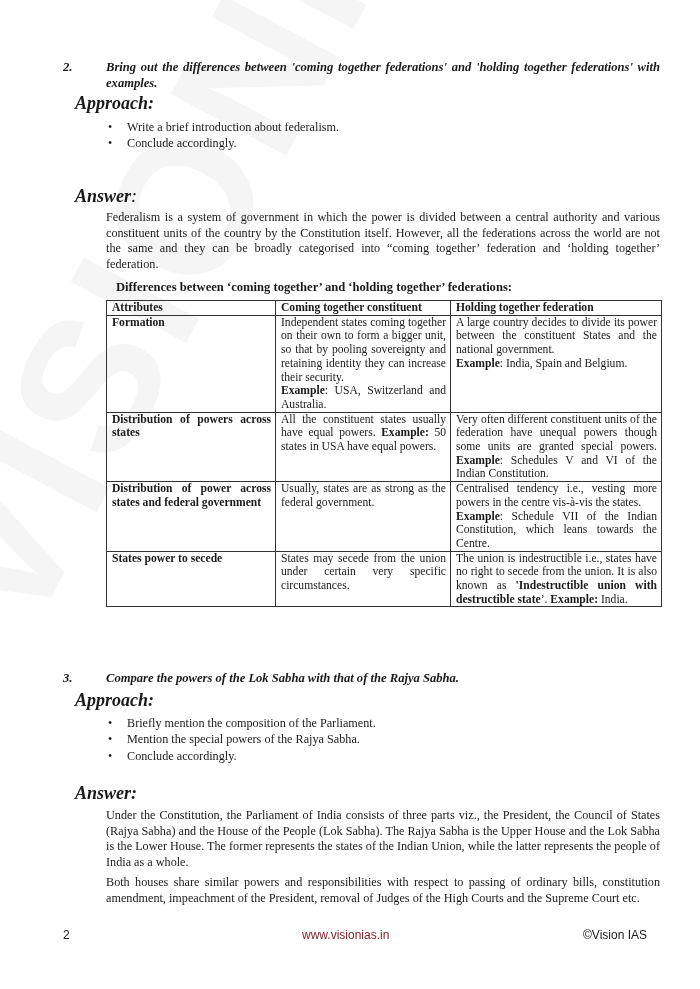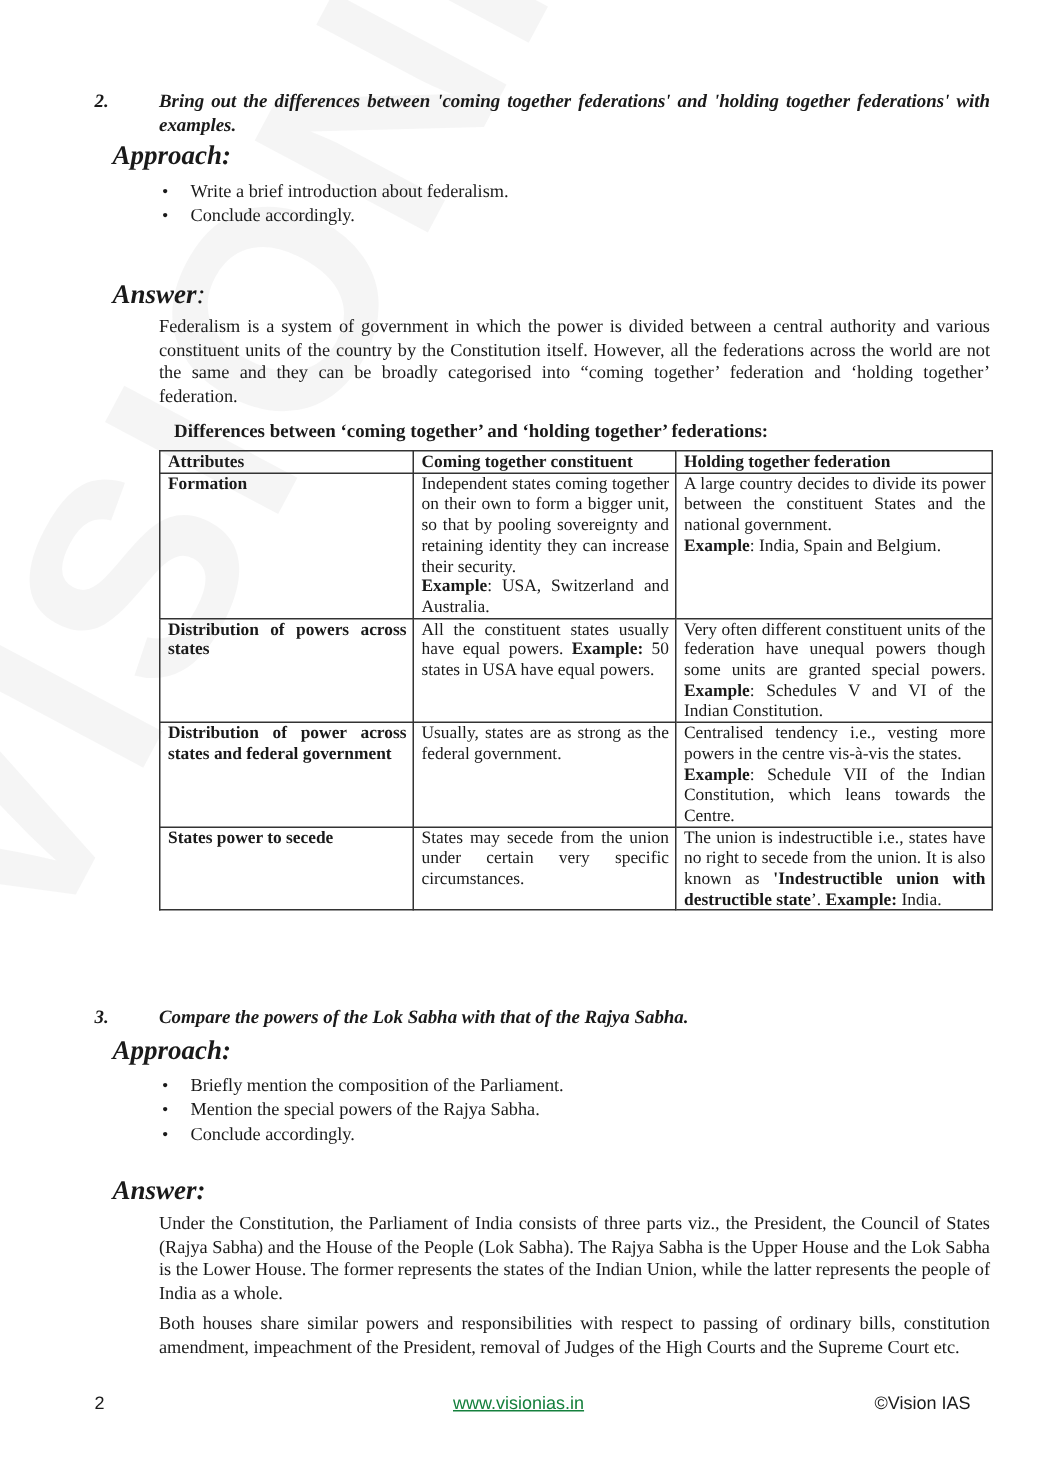--- a/index.html
+++ b/index.html
@@ -25,21 +25,21 @@
   .para { position: absolute; left: 106px; width: 554px; text-align: justify; }
   .para b { font-weight: normal; }
   .subhead { position: absolute; left: 106px; font-weight: bold; font-size: 12.6px; margin-left: 10px; }
   table.fed { position: absolute; left: 106px; top: 300px; width: 556px; border-collapse: collapse; font-size: 11.6px; line-height: 13.7px; }
   table.fed td, table.fed th { border: 1px solid #333; vertical-align: top; padding: 0 4px 0 5px; text-align: justify; }
   table.fed th { text-align: left; font-weight: bold; }
   table.fed td.attr { font-weight: bold; width: 159px; }
   table.fed td.c2 { width: 165px; }
   .footer { position: absolute; top: 928px; font-family: "Liberation Sans", sans-serif; font-size: 12px; }
   .footer.page-no { left: 63px; }
-  .footer.link { left: 302px; color: #15803d; text-decoration: underline; }
+  .footer.link { left: 302px; color: #7f1d1d; }
   .footer.copy { left: 583px; }
 </style>
 </head>
 <body>
 
 <div class="watermark">VISIONIAS</div>
 
 <div class="page">
 
   <div class="q" style="top:60px;">

